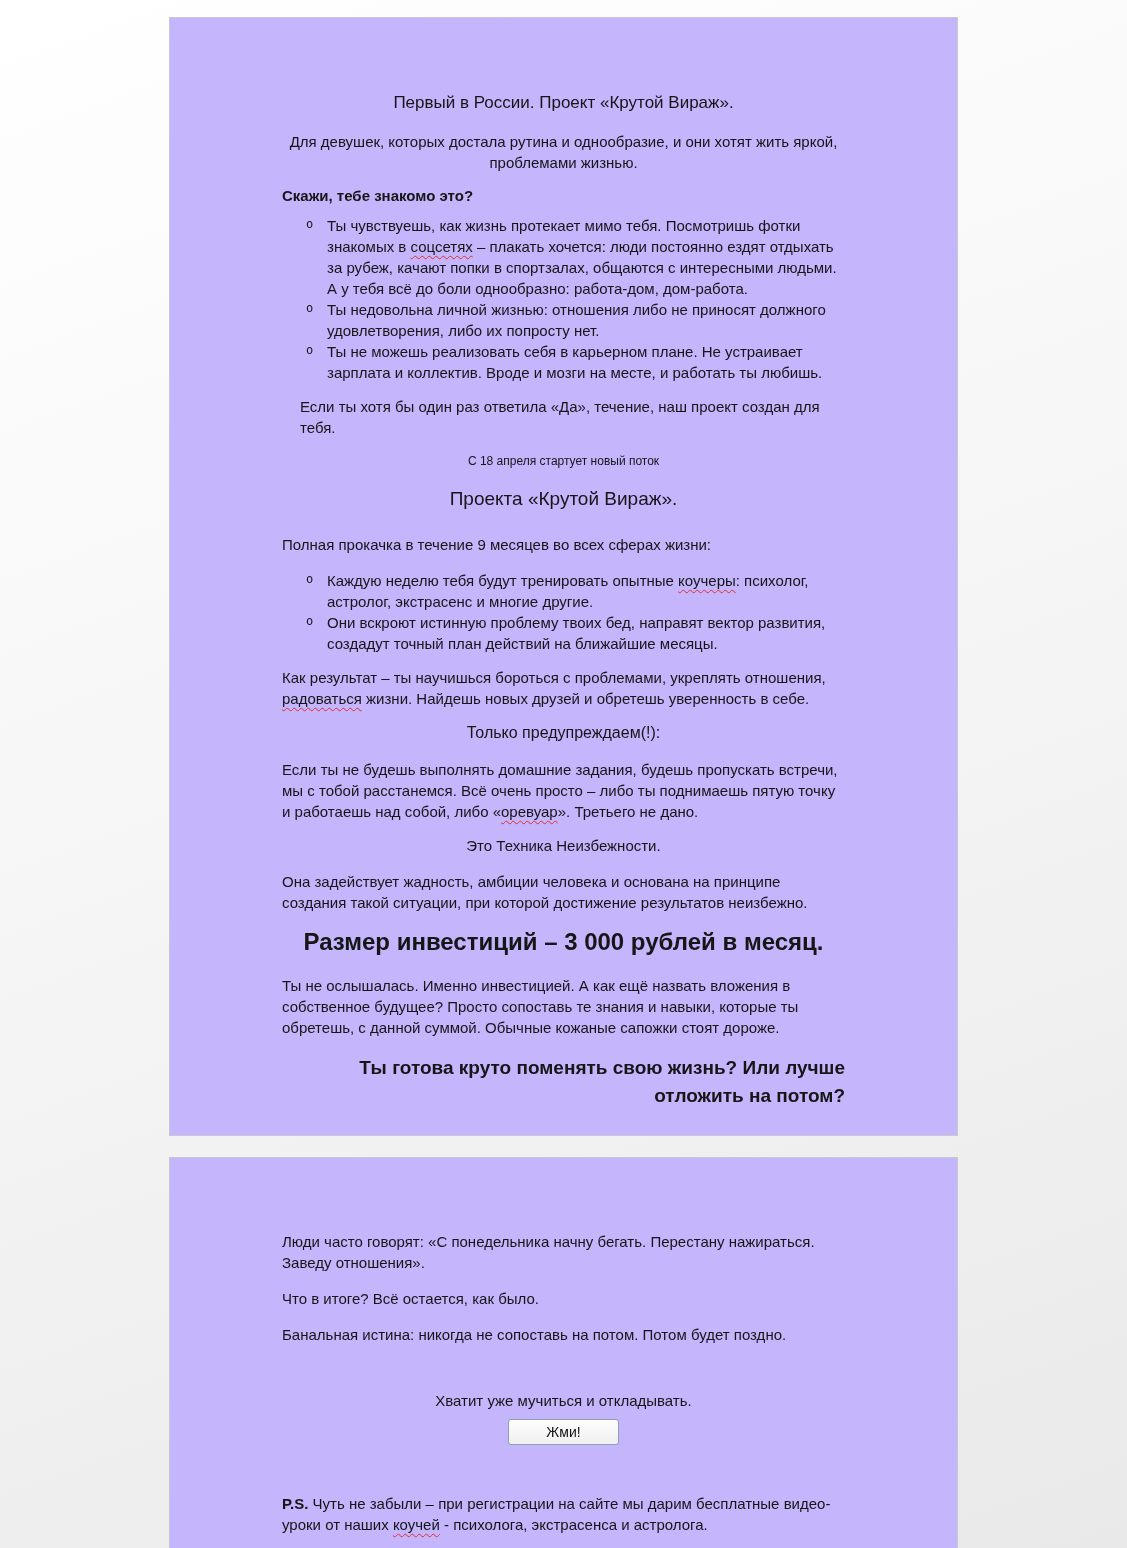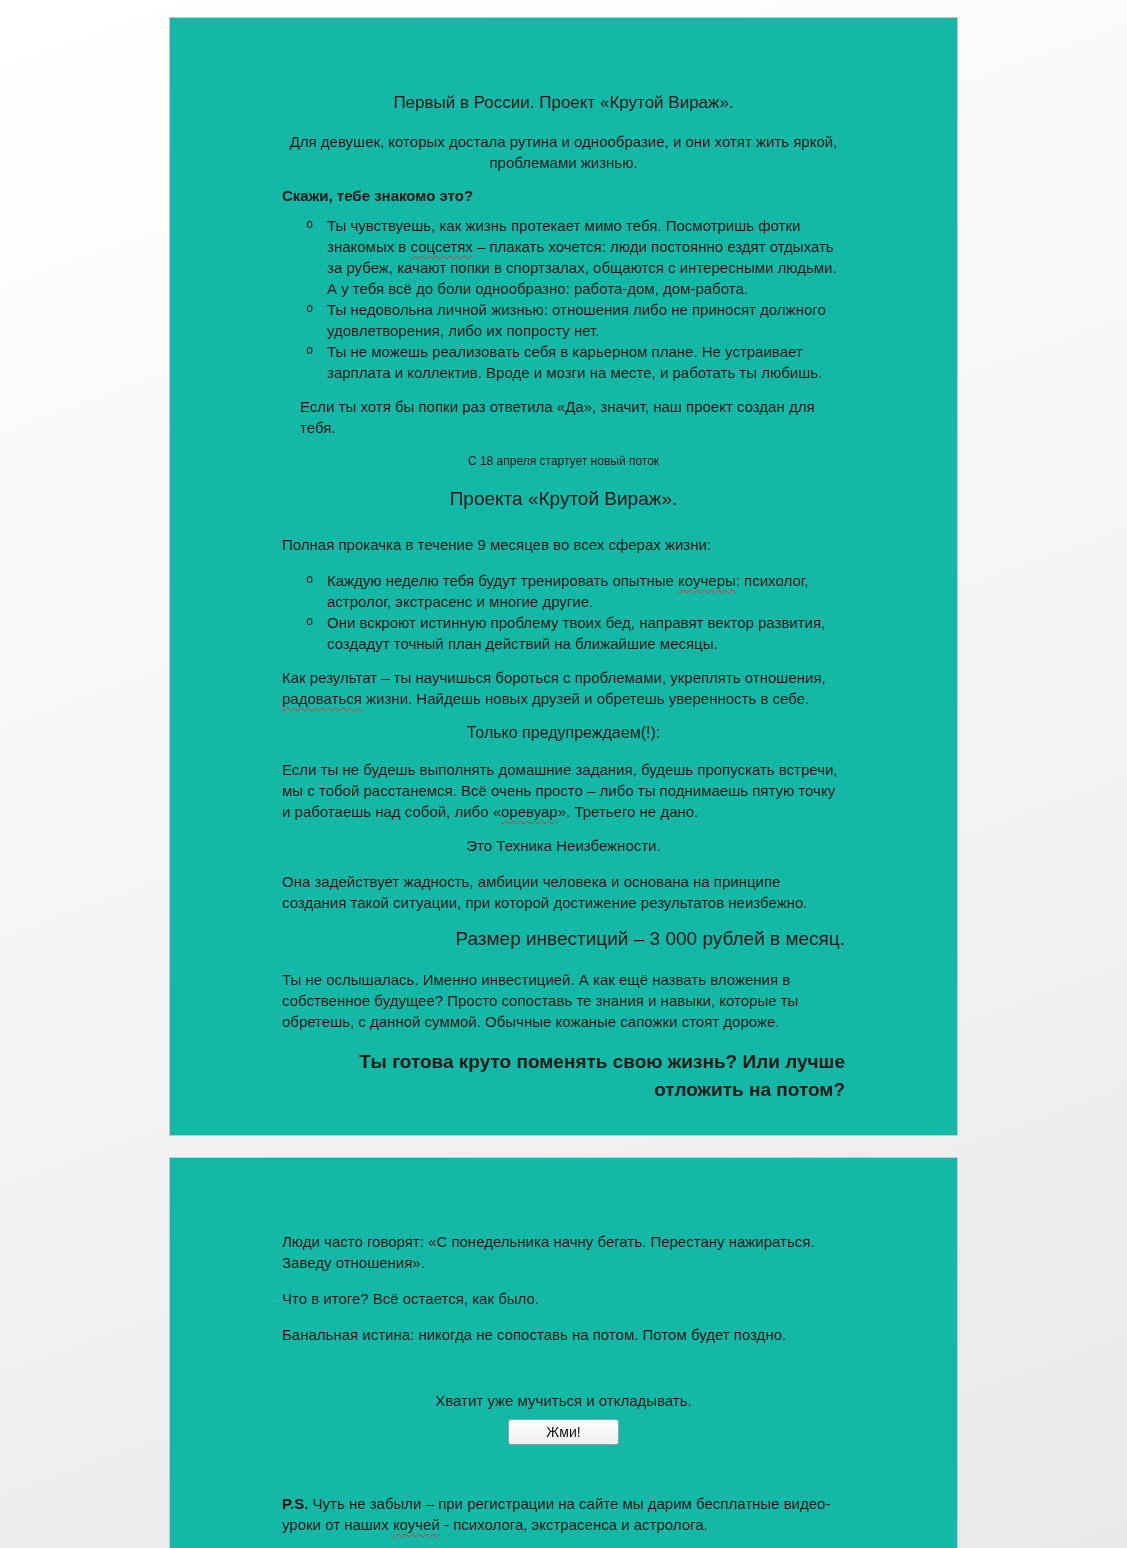--- a/index.html
+++ b/index.html
@@ -8,21 +8,21 @@
     width: 1127px;
     height: 1548px;
     overflow: hidden;
     background: linear-gradient(160deg, #ffffff 0%, #f6f6f6 45%, #e9e9e9 100%);
     font-family: "Liberation Sans", "DejaVu Sans", sans-serif;
     color: #161616;
   }
   .panel {
     width: 789px;
     margin: 0 auto;
-    background: #14b8a6;
+    background: #c4b5fd;
     border: 1px solid #c9c9c9;
   }
   .panel-1 {
     margin-top: 17px;
     height: 1119px;
     padding: 75px 112px 0 112px;
   }
   .panel-2 {
     margin-top: 21px;
     height: 720px;
@@ -81,23 +81,23 @@
     font-size: 16px;
     text-align: center;
     margin: 8px 0 17px 0;
   }
   .h-mid-lg {
     font-size: 15px;
     text-align: center;
     margin: 8px 0 17px 0;
   }
   .h-price {
-    font-size: 19px;
-    font-weight: 400;
-    text-align: right;
+    font-size: 24px;
+    font-weight: 700;
+    text-align: center;
     margin: 10px 0 19px 0;
   }
   .h-final {
     font-size: 19px;
     font-weight: 700;
     text-align: right;
     line-height: 1.45;
     margin: 16px 0 0 0;
   }
   .sp {
@@ -144,21 +144,21 @@
     <li>
       <span class="marker">o</span>
       <span>Ты недовольна личной жизнью: отношения либо не приносят должного удовлетворения, либо их попросту нет.</span>
     </li>
     <li>
       <span class="marker">o</span>
       <span>Ты не можешь реализовать себя в карьерном плане. Не устраивает зарплата и коллектив. Вроде и мозги на месте, и работать ты любишь.</span>
     </li>
   </ul>
 
-  <p class="body-text indent">Если ты хотя бы попки раз ответила «Да», значит, наш проект создан для тебя.</p>
+  <p class="body-text indent">Если ты хотя бы один раз ответила «Да», течение, наш проект создан для тебя.</p>
 
   <h2 class="h-start-1">С 18 апреля стартует новый поток</h2>
   <h2 class="h-start-2">Проекта «Крутой Вираж».</h2>
 
   <p class="body-text">Полная прокачка в течение 9 месяцев во всех сферах жизни:</p>
 
   <ul class="bullets">
     <li>
       <span class="marker">o</span>
       <span>Каждую неделю тебя будут тренировать опытные </span><span class="sp">коучеры</span><span>: психолог, астролог, экстрасенс и многие другие.</span>

